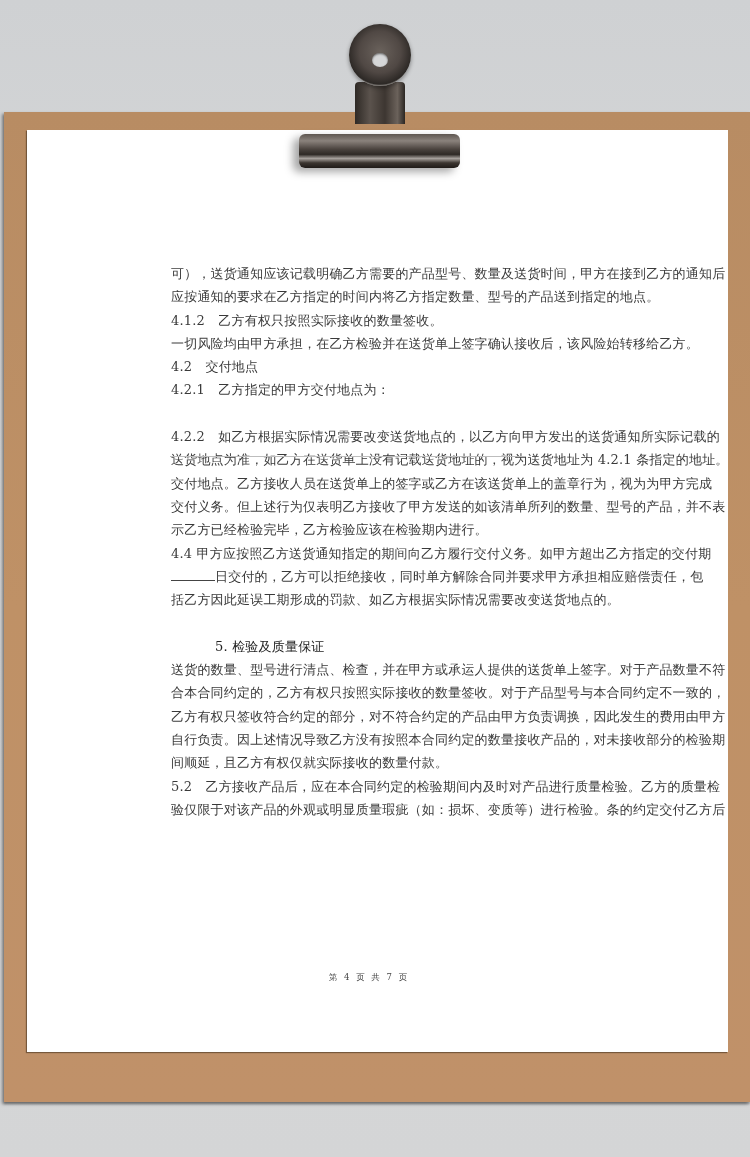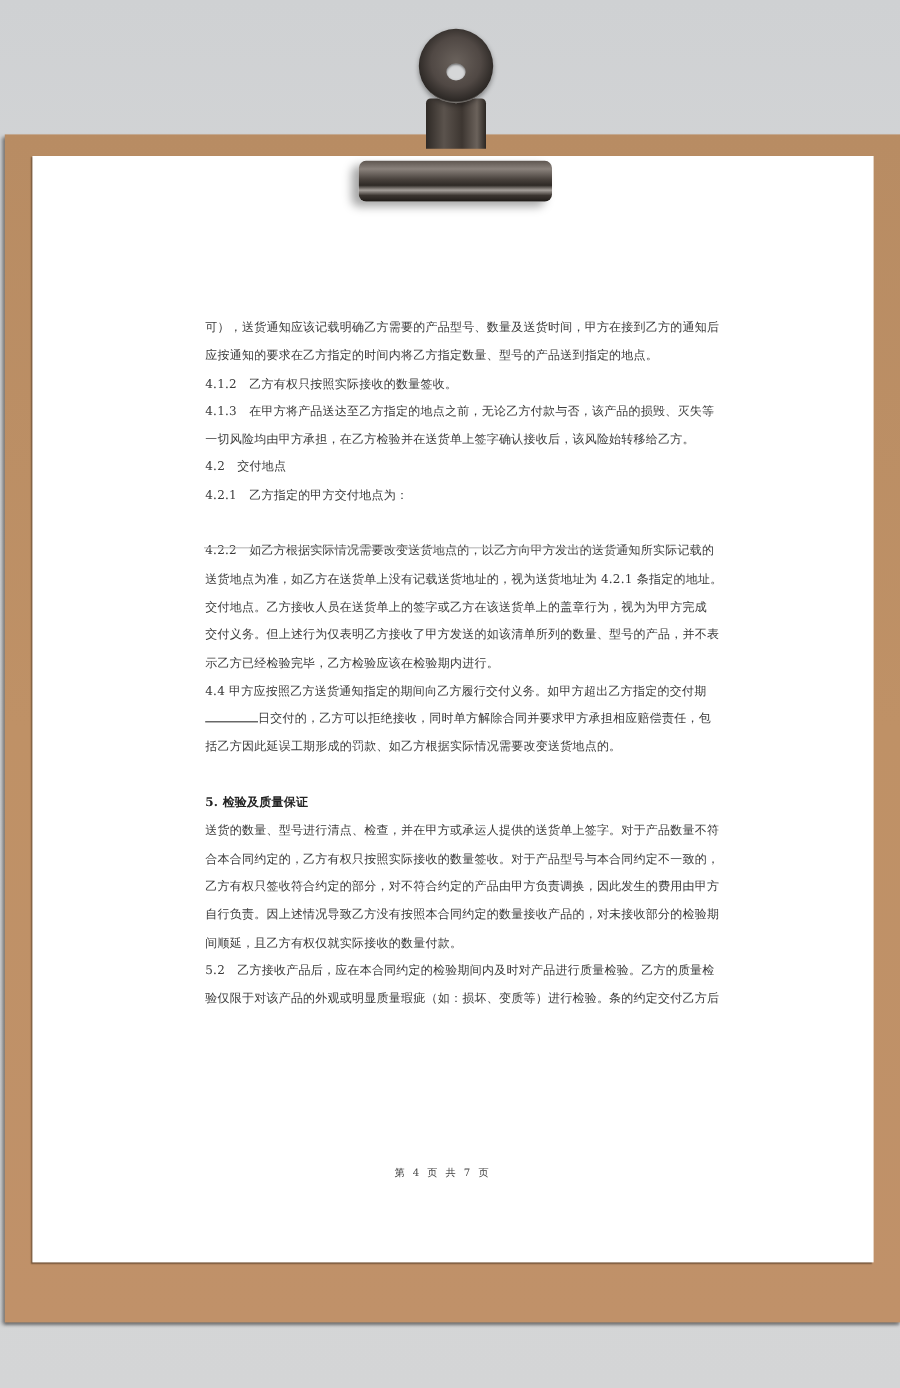--- a/index.html
+++ b/index.html
@@ -13,24 +13,24 @@
     background: linear-gradient(180deg, #b88c63 0%, #bf9166 50%, #c09169 100%);
     box-shadow: -2px 2px 3px rgba(60,60,60,0.55), 0 2px 2px rgba(80,80,80,0.4);
   }
   .paper {
     position: absolute; left: 27px; top: 130px; width: 701px; height: 922px;
     background: #ffffff;
     box-shadow: -1px 1px 1px rgba(70,50,30,0.6);
   }
   .content {
     position: absolute; left: 171px; top: 262px; width: 420px;
-    color: #3a3a3a; font-size: 10px; letter-spacing: 0.2px;
+    color: #3a3a3a; font-size: 13px; letter-spacing: 0.2px;
   }
   .line { height: 23.3px; line-height: 23.3px; white-space: nowrap; }
-  .heading { font-weight: bold; color: #222; }
+  .heading { font-weight: normal; color: #222; margin-left: 44px; }
   .rule { position: absolute; left: 170px; top: 456px; width: 356px; height: 1px; background: #bdbdbd; }
   .blank { display: inline-block; width: 44px; border-bottom: 1px solid #444; height: 9px; vertical-align: baseline; }
   .footer {
     position: absolute; left: 0; width: 738px; top: 972px; text-align: center;
     font-size: 8.5px; color: #444; letter-spacing: 2px;
   }
   
   .clip-ring {
     position: absolute; left: 349px; top: 24px; width: 62px; height: 62px; border-radius: 50%;
     background: radial-gradient(circle at 50% 45%, #6a625c 0%, #504844 45%, #2c2825 70%, #c9c6c2 76%, #3a3430 86%, #d5d2ce 92%, #4a4440 100%);
@@ -59,21 +59,20 @@
 
 <div class="clip-neck"></div>
 <div class="clip-ring"></div>
 <div class="clip-hole"></div>
 <div class="clip-base"></div>
 
 <div class="content">
   <div class="line">可），送货通知应该记载明确乙方需要的产品型号、数量及送货时间，甲方在接到乙方的通知后</div>
   <div class="line">应按通知的要求在乙方指定的时间内将乙方指定数量、型号的产品送到指定的地点。</div>
   <div class="line">4.1.2　乙方有权只按照实际接收的数量签收。</div>
-  <div class="line">4.1.3　在甲方将产品送达至乙方指定的地点之前，无论乙方付款与否，该产品的损毁、灭失等</div>
   <div class="line">一切风险均由甲方承担，在乙方检验并在送货单上签字确认接收后，该风险始转移给乙方。</div>
   <div class="line">4.2　交付地点</div>
   <div class="line">4.2.1　乙方指定的甲方交付地点为：</div>
   <div class="line"></div>
   <div class="line">4.2.2　如乙方根据实际情况需要改变送货地点的，以乙方向甲方发出的送货通知所实际记载的</div>
   <div class="line">送货地点为准，如乙方在送货单上没有记载送货地址的，视为送货地址为 4.2.1 条指定的地址。</div>
   <div class="line">交付地点。乙方接收人员在送货单上的签字或乙方在该送货单上的盖章行为，视为为甲方完成</div>
   <div class="line">交付义务。但上述行为仅表明乙方接收了甲方发送的如该清单所列的数量、型号的产品，并不表</div>
   <div class="line">示乙方已经检验完毕，乙方检验应该在检验期内进行。</div>
   <div class="line">4.4 甲方应按照乙方送货通知指定的期间向乙方履行交付义务。如甲方超出乙方指定的交付期</div>

